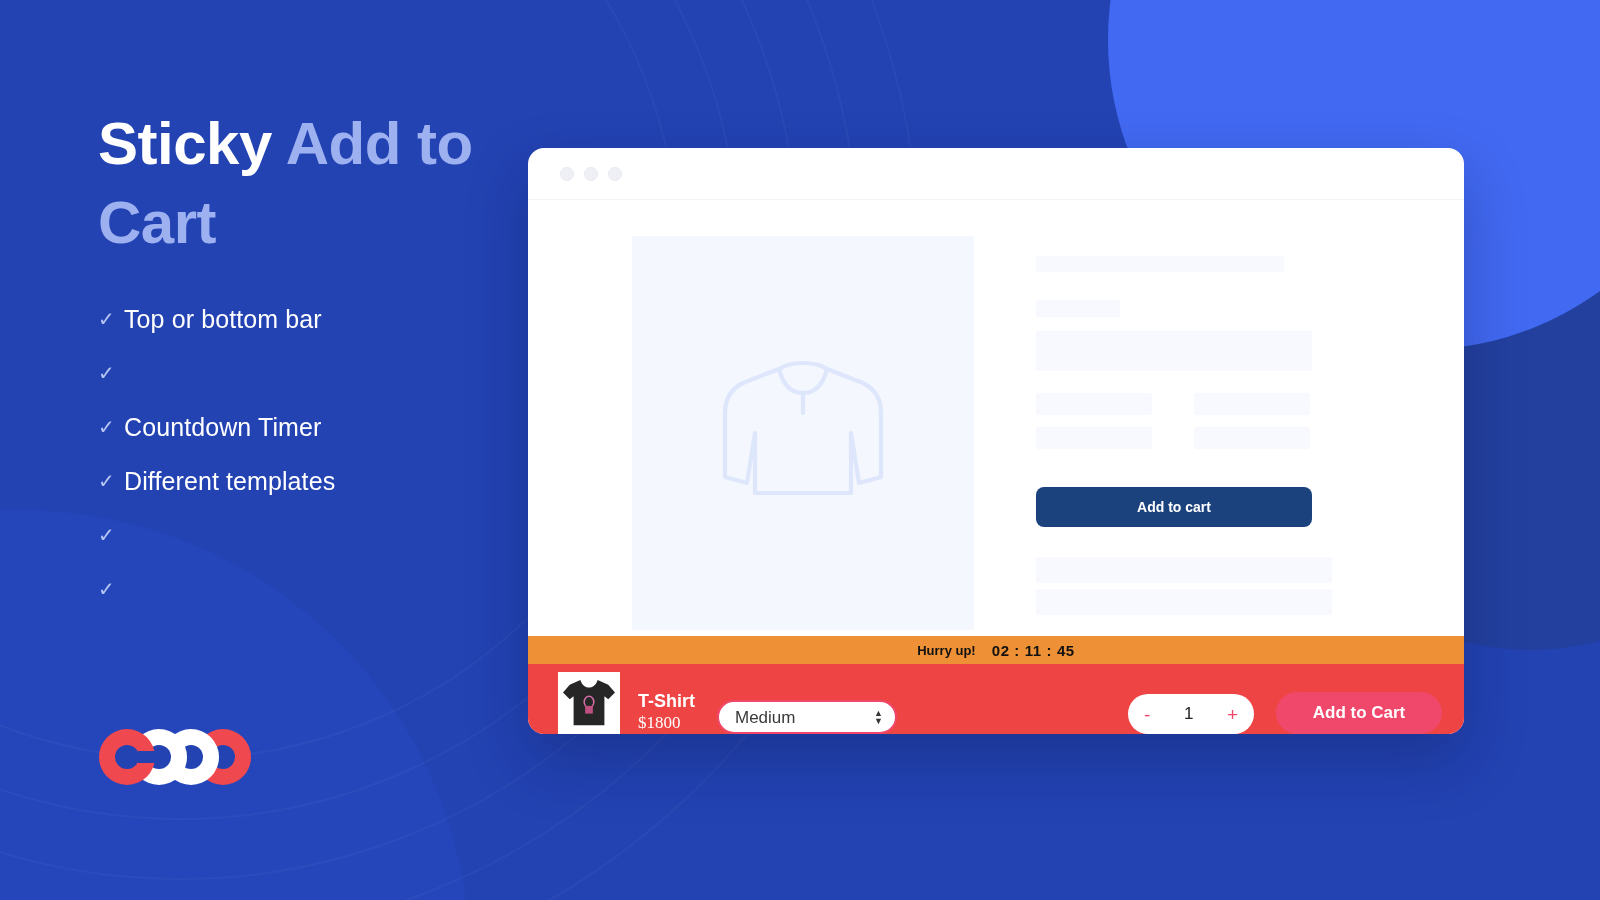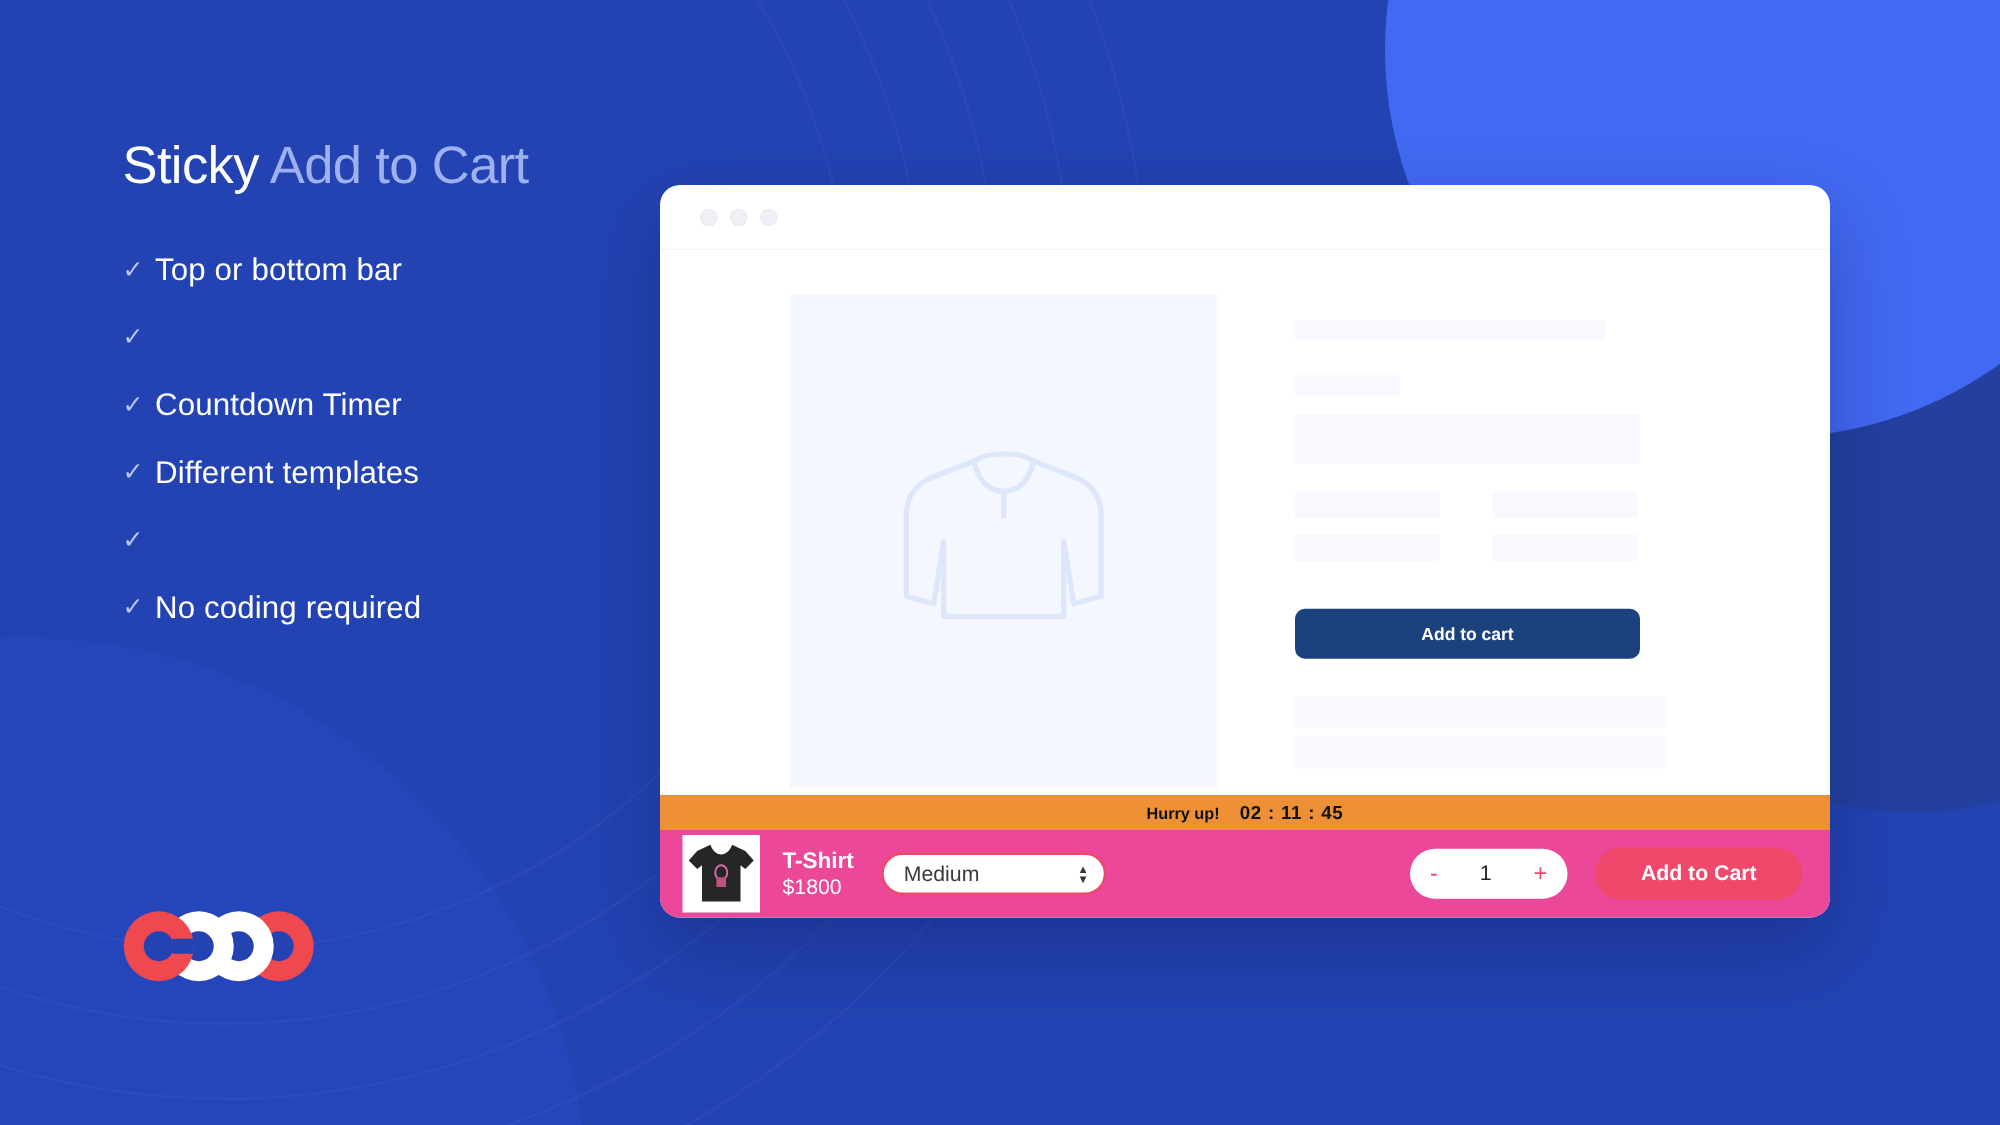--- a/index.html
+++ b/index.html
@@ -47,22 +47,22 @@
     background:#2546bb;
   }
 
   
   .left-col {
     position:absolute;
     left:98px; top:104px;
     width:420px;
   }
   .headline {
-    font-size:42px;
-    font-weight:normal;
+    font-size:60px;
+    font-weight:bold;
     line-height:1.32;
     letter-spacing:-0.5px;
   }
   .headline .w { color:#ffffff; }
   .headline .l { color:#9db0ef; }
 
   .feature-list {
     list-style:none;
     margin-top:30px;
   }
@@ -206,42 +206,42 @@
     color:#111111;
     font-size:13px;
     font-weight:bold;
   }
   .countdown-timer { letter-spacing:0.6px; font-size:15px; }
 
   
   .sticky-bar {
     flex:0 0 70px;
     height:70px;
-    background:#ec4899;
-    display:flex;
-    align-items:center;
-    padding:0 22px 0 18px;
+    background:#ef4444;
+    display:flex;
+    align-items:flex-end;
+    padding:0 22px 0 30px;
   }
   .thumb {
     width:62px; height:62px;
     flex:0 0 62px;
     background:#ffffff;
     display:flex;
     align-items:center;
     justify-content:center;
     overflow:hidden;
   }
   .thumb svg { width:58px; height:52px; }
 
   .prod-text {
     margin-left:18px;
     line-height:1.22;
   }
   .prod-title { color:#ffffff; font-size:18px; font-weight:bold; }
-  .prod-price { color:#ffffff; font-size:17px; }
+  .prod-price { color:#ffffff; font-size:17px;font-family:Liberation Serif, serif; }
 
   .variant-select {
     margin-left:22px;
     width:180px; height:34px;
     border-radius:17px;
     border:2px solid #f0486b;
     background:#ffffff;
     color:#3a3a3a;
     font-family:"Liberation Sans", sans-serif;
     font-size:17px;
@@ -329,21 +329,20 @@
       </li>
       <li class="feature-item">
         <span class="check-icon">✓</span>
         <span class="feature-label">Different templates</span>
       </li>
       <li class="feature-item">
         <span class="check-icon">✓</span>
       </li>
       <li class="feature-item">
         <span class="check-icon">✓</span>
-        <span class="feature-label">No coding required</span>
       </li>
     </ul>
   </div>
 
   <div class="logo">
     <div class="logo-ring lg-g"></div>
     <div class="logo-ring lg-o1"></div>
     <div class="logo-ring lg-o2"></div>
     <div class="logo-ring lg-o3"></div>
   </div>

